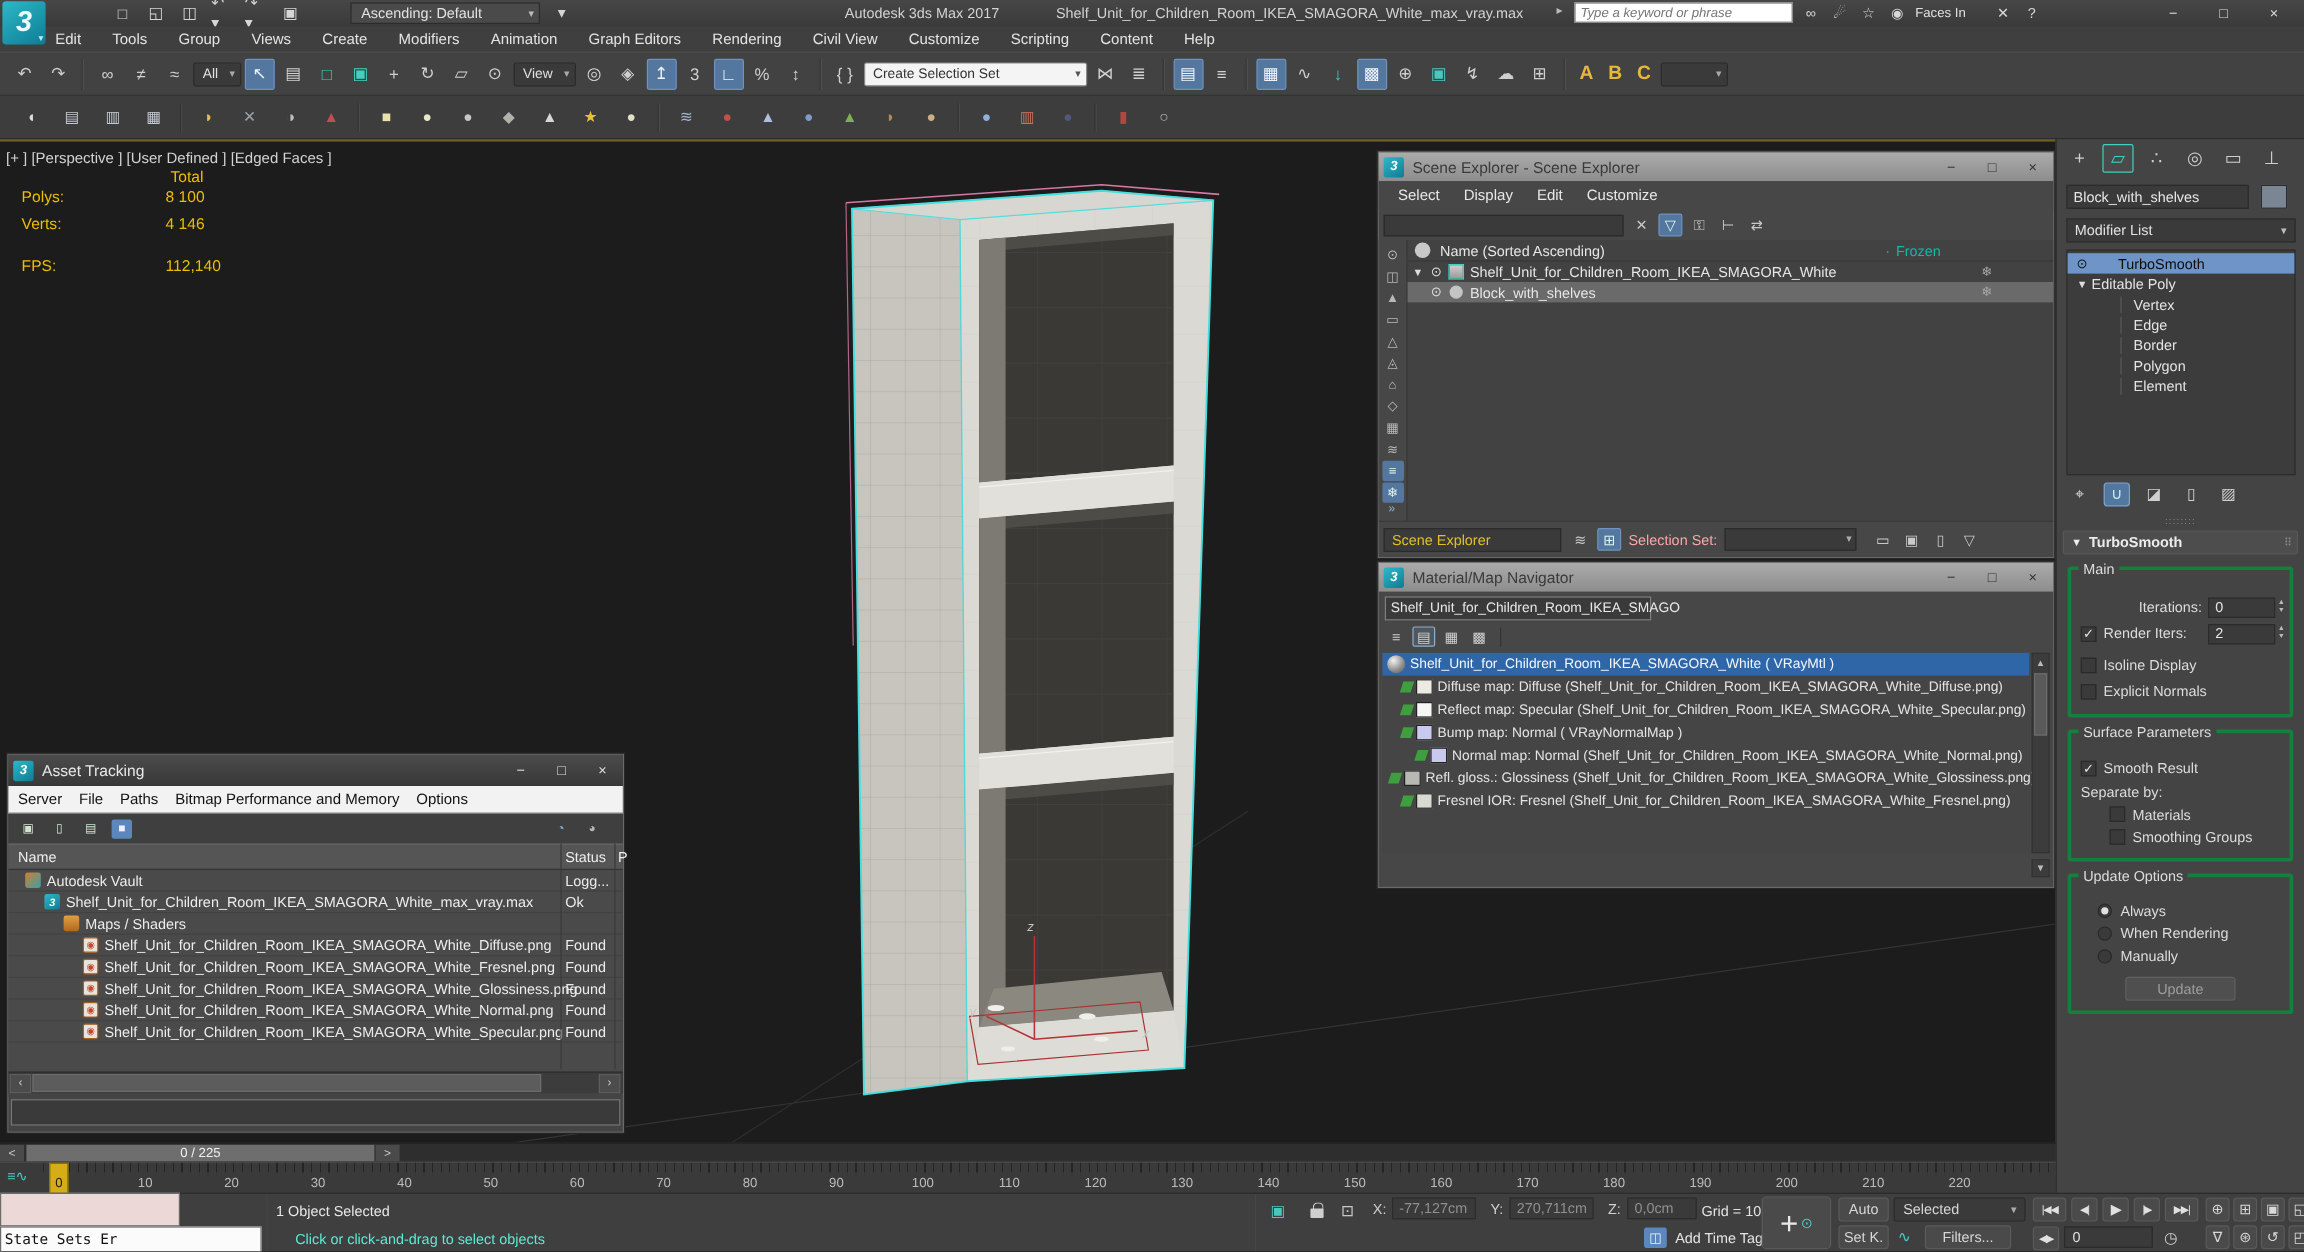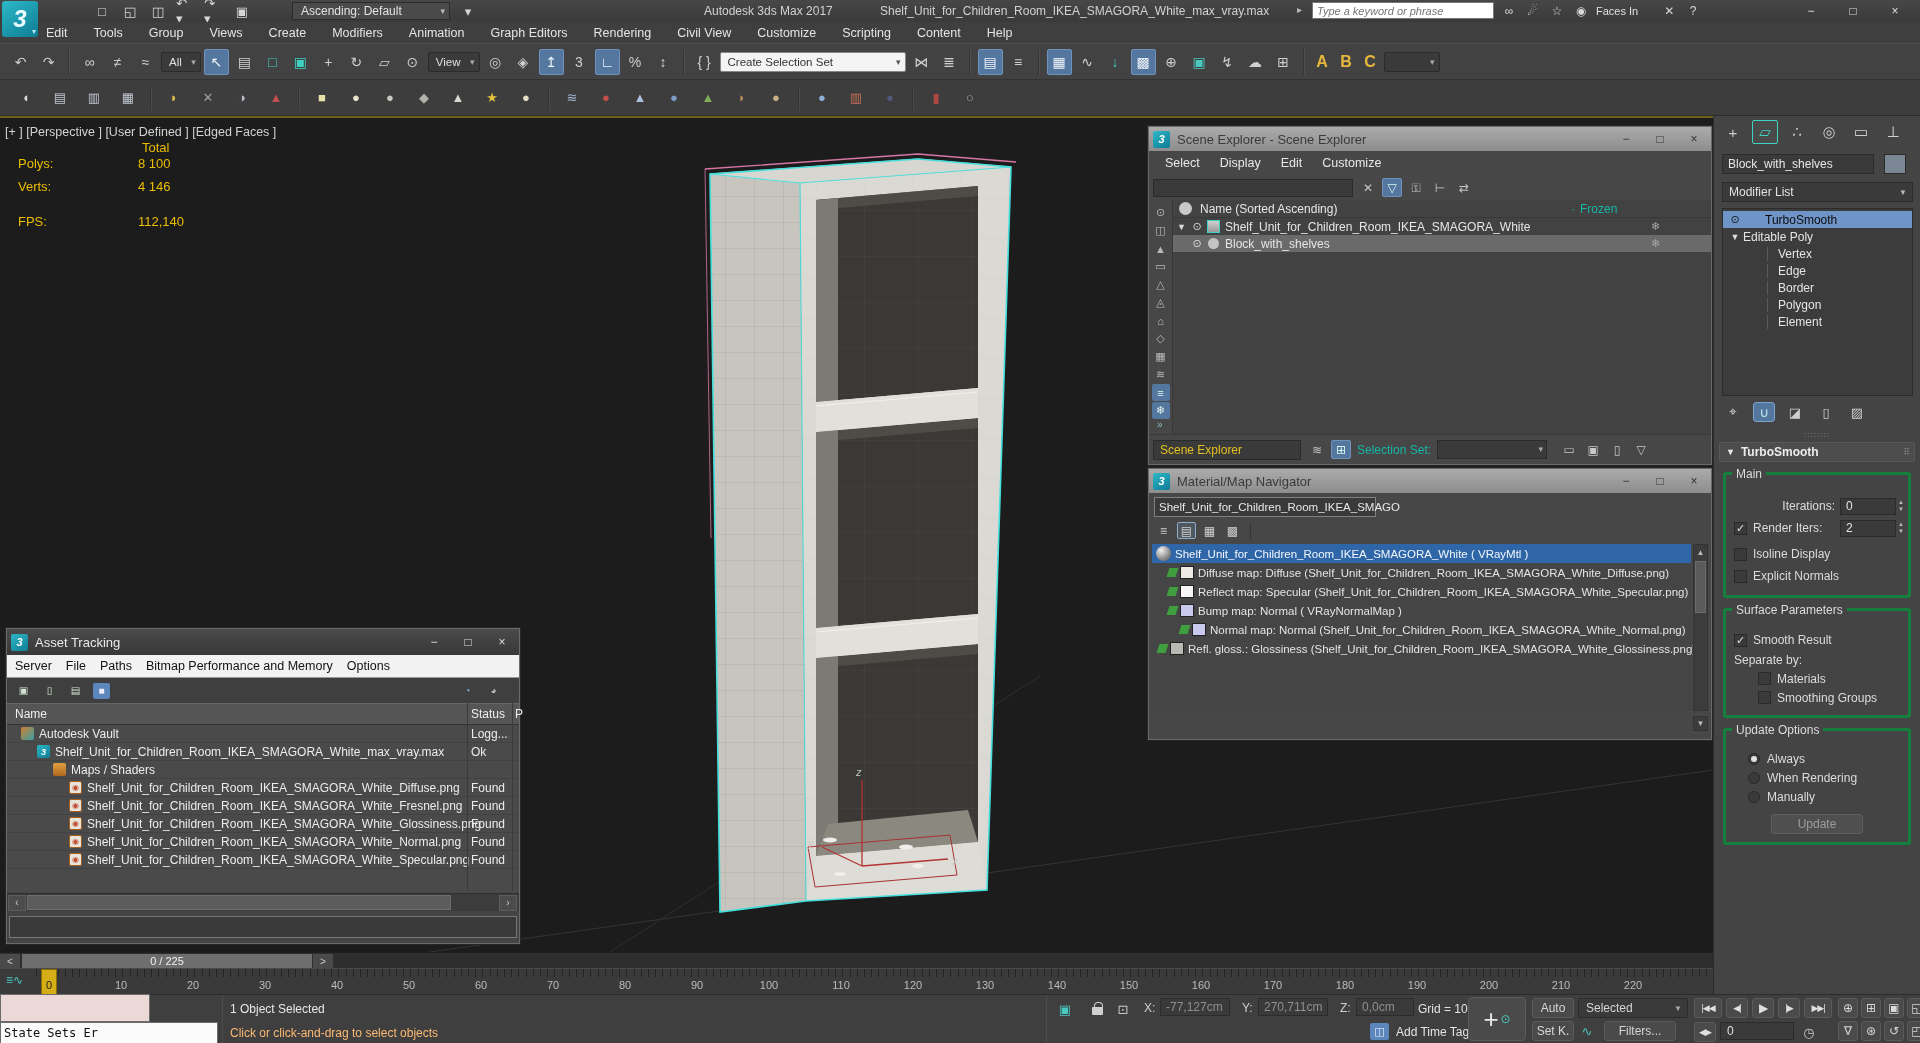--- a/index.html
+++ b/index.html
@@ -79,21 +79,21 @@
   .se-frozen::before { content:"·"; margin-right:5px; }
   .se-row { height:17px; display:flex; align-items:center; color:#e6e6e6; position:relative; font-size:12px; }
   .se-row.sel { background:#6a6a6a; }
   .se-caret { margin-left:4px; font-size:9px; color:#ddd; width:12px; }
   .se-eye { font-size:11px; color:#ddd; width:16px; text-align:center; }
   .se-gicon { width:13px; height:13px; background:linear-gradient(#cfcfcf,#9a9a9a); border:1px solid #3fd2c2; margin:0 5px 0 2px; }
   .se-dot { width:11px; height:11px; border-radius:50%; background:#c4c4c4; margin:0 6px 0 3px; }
   .se-snow { position:absolute; left:478px; color:#a8a8a8; font-size:11px; }
   .se-footer { position:absolute; left:0; bottom:0; right:0; height:30px; background:#474747; border-top:1px solid #3a3a3a; display:flex; align-items:center; gap:6px; padding:0 4px; }
   .se-tab { width:148px; height:20px; background:#3a3a3a; border:1px solid #2b2b2b; color:#e3c020; display:flex; align-items:center; padding-left:6px; font-size:12px; }
-  .se-selset { color:#14b8a6;text-align:right; }
+  .se-selset { color:#fca5a5;text-align:right; }
   .se-dd { width:110px; height:19px; background:#3a3a3a; border:1px solid #2b2b2b; position:relative; }
   .se-dd::after { content:"▾"; position:absolute; right:3px; top:3px; font-size:9px; color:#aaa; }
 
   
   .mn-field { position:absolute; left:5px; top:28px; width:222px; height:20px; background:#3a3a3a; border:1px solid #808080; color:#e8e8e8; font-size:11.5px; display:flex; align-items:center; padding-left:4px; }
   .caret { display:inline-block; width:1px; height:12px; background:#fff; margin-left:1px; }
   .mn-tools { position:absolute; left:5px; top:53px; display:flex; gap:4px; align-items:center; }
   .mn-vi { width:19px; height:17px; display:flex; align-items:center; justify-content:center; color:#cfcfcf; font-size:12px; }
   .mn-vi.on { border:1px solid #8faecd; background:#50585f; border-radius:2px; }
   .mn-sep { width:1px; height:16px; background:#333; margin-left:4px; }
@@ -180,21 +180,21 @@
   .tslider { position:absolute; left:41px; top:0; width:16px; height:26px; background:#d4ad17; border:1px solid #8a6d00; }
   .tick { position:absolute; top:9px; }
   .tick span { position:relative; left:-50%; color:#bbb; font-size:11px; }
   .tick.cur span { color:#1d1d1d; }
 
   
   .statusbar { position:absolute; left:0; top:994px; width:1920px; height:49px; background:#3f3f3f; border-top:1px solid #2b2b2b; }
   .ss-pink { position:absolute; left:0; top:-1px; width:150px; height:28px; background:#ecd9d7; border:1px solid #6b6b6b; }
   .ss-white { position:absolute; left:0; top:27px; width:218px; height:22px; background:#fbfbfb; border:1px solid #6b6b6b; color:#111; font-family:"DejaVu Sans Mono",monospace; font-size:12px; display:flex; align-items:center; padding-left:3px; }
   .sb-info1 { position:absolute; left:230px; top:7px; color:#e8e8e8; }
-  .sb-info2 { position:absolute; left:230px; top:31px; color:#fdba74; }
+  .sb-info2 { position:absolute; left:246px; top:31px; color:#5eead4; }
   .sb-div { position:absolute; top:0; bottom:0; width:1px; background:#2e2e2e; border-right:1px solid #4c4c4c; }
   .sb-ic { position:absolute; width:22px; height:20px; display:flex; align-items:center; justify-content:center; font-size:13px; color:#c8c8c8; }
   .lock { position:absolute; width:11px; height:8px; background:#cfcfcf; border-radius:1px; }
   .lock::before { content:""; position:absolute; left:2px; top:-5px; width:7px; height:5px; border:1.5px solid #cfcfcf; border-bottom:none; border-radius:4px 4px 0 0; }
   .coord { position:absolute; top:6px; color:#cfcfcf; }
   .coord-box { position:absolute; top:3px; width:70px; height:18px; background:#3a3a3a; border:1px solid #2c2c2c; color:#8f8f8f; display:flex; align-items:center; padding-left:5px; }
   .grid-lbl { position:absolute; left:1418px; top:7px; color:#e2e2e2; }
   .att-cube { position:absolute; left:1370px; top:28px; width:19px; height:17px; background:#5b87bd; border-radius:2px; color:#eaf2fa; display:flex; align-items:center; justify-content:center; font-size:11px; }
   .att-lbl { position:absolute; left:1396px; top:30px; color:#e4e4e4; }
   .setkey-big { position:absolute; left:1468px; top:2px; width:58px; height:44px; background:#4a4a4a; border:1px solid #5a5a5a; border-radius:4px; color:#e8e8e8; display:flex; align-items:center; justify-content:center; font-size:26px; }
@@ -575,20 +575,26 @@
           <span>Normal map: Normal (Shelf_Unit_for_Children_Room_IKEA_SMAGORA_White_Normal.png)</span>
         </div>
 
         <div class="mrow">
           <span class="mind" style="width: 10px;"></span>
           <span class="minst"></span>
           <span class="msw" style="background: rgb(185, 185, 179);"></span>
           <span>Refl. gloss.: Glossiness (Shelf_Unit_for_Children_Room_IKEA_SMAGORA_White_Glossiness.png)</span>
         </div>
 
+        <div class="mrow">
+          <span class="mind" style="width: 10px;"></span>
+          <span class="minst"></span>
+          <span class="msw" style="background: rgb(217, 217, 211);"></span>
+          <span>Fresnel IOR: Fresnel (Shelf_Unit_for_Children_Room_IKEA_SMAGORA_White_Fresnel.png)</span>
+        </div>
       </div>
     <div class="mn-scroll">
       <div class="mn-sbtn">▲</div>
       <div class="mn-thumb"></div>
     </div>
     <div class="mn-down">▼</div>
   </div>
 
   <div class="cmd">
     <div class="cmd-tabs">

